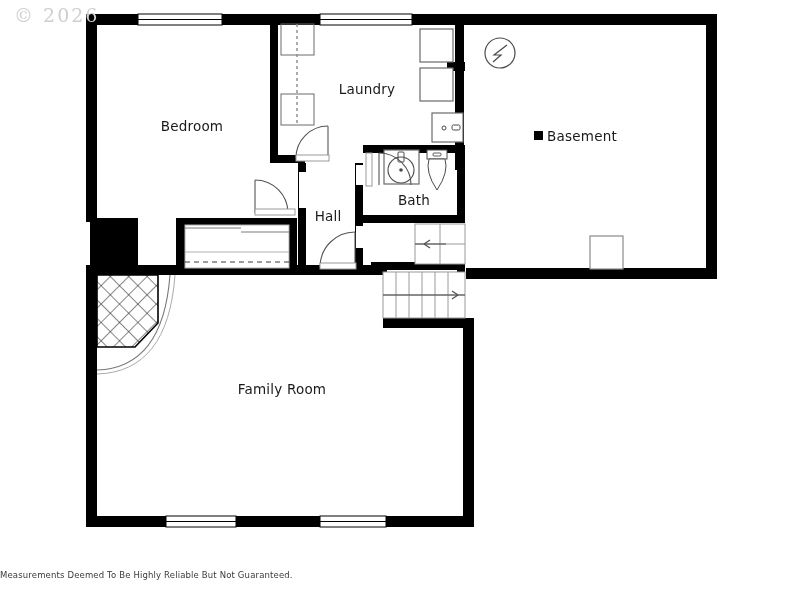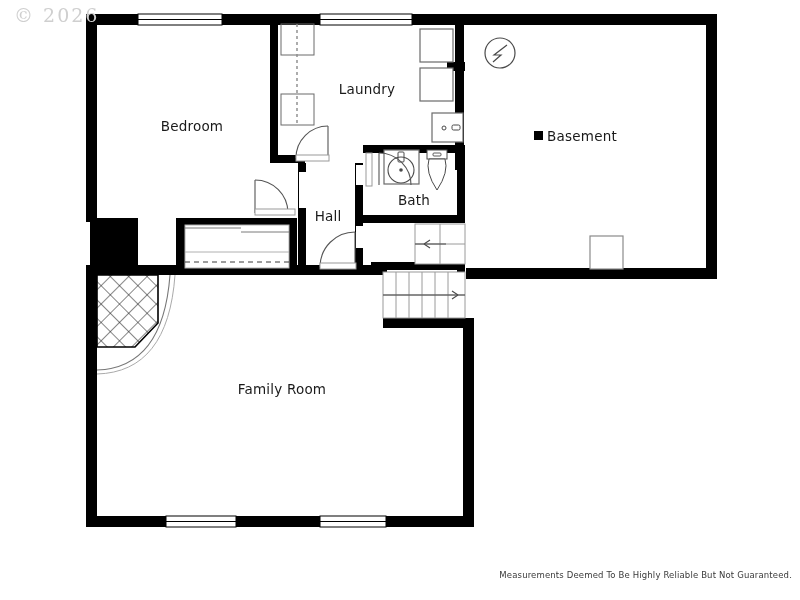--- a/index.html
+++ b/index.html
@@ -45,26 +45,25 @@
     letter-spacing: 2px;
     color: #cfcfcf;
     user-select: none;
     margin-left: 8px;
   }
   .disclaimer-text {
     position: absolute;
     left: 0;
     top: 570px;
     width: 784px;
-    text-align: right;
+    text-align: left;
     font-family: "DejaVu Sans", sans-serif;
     font-size: 8.5px;
     color: #3a3a3a;
     letter-spacing: 0.15px;
-    padding-left: 8px;
   }
 </style>
 </head>
 <body>
 
 <div id="floorplan-root">
 
   <svg id="plan-svg" viewBox="0 0 800 600">
 
     <g fill="#000000">

